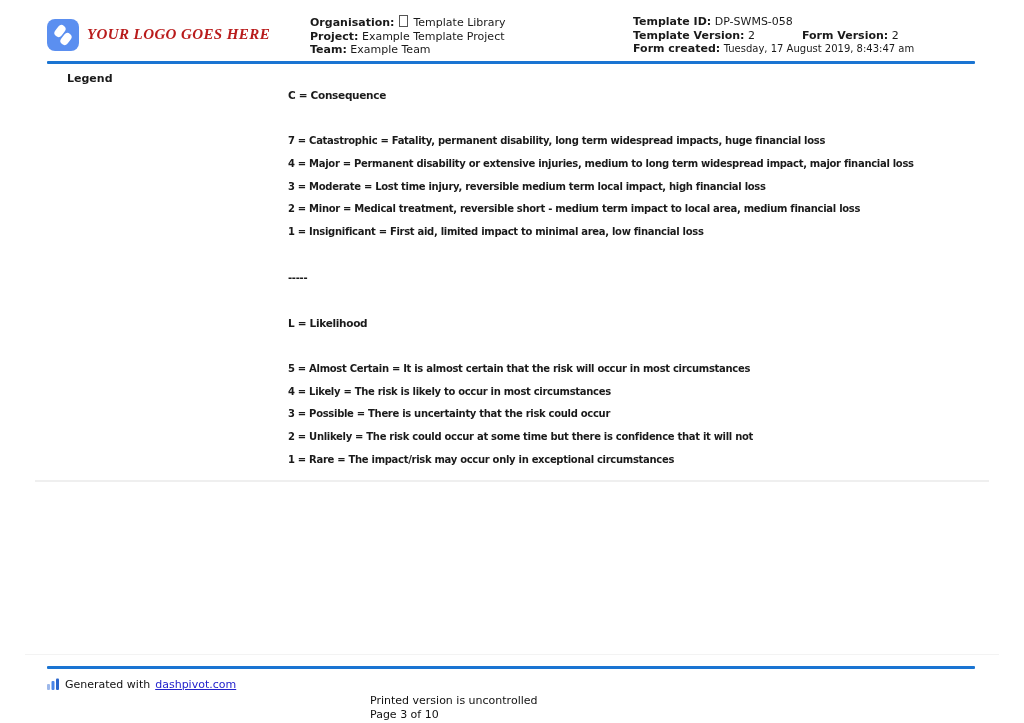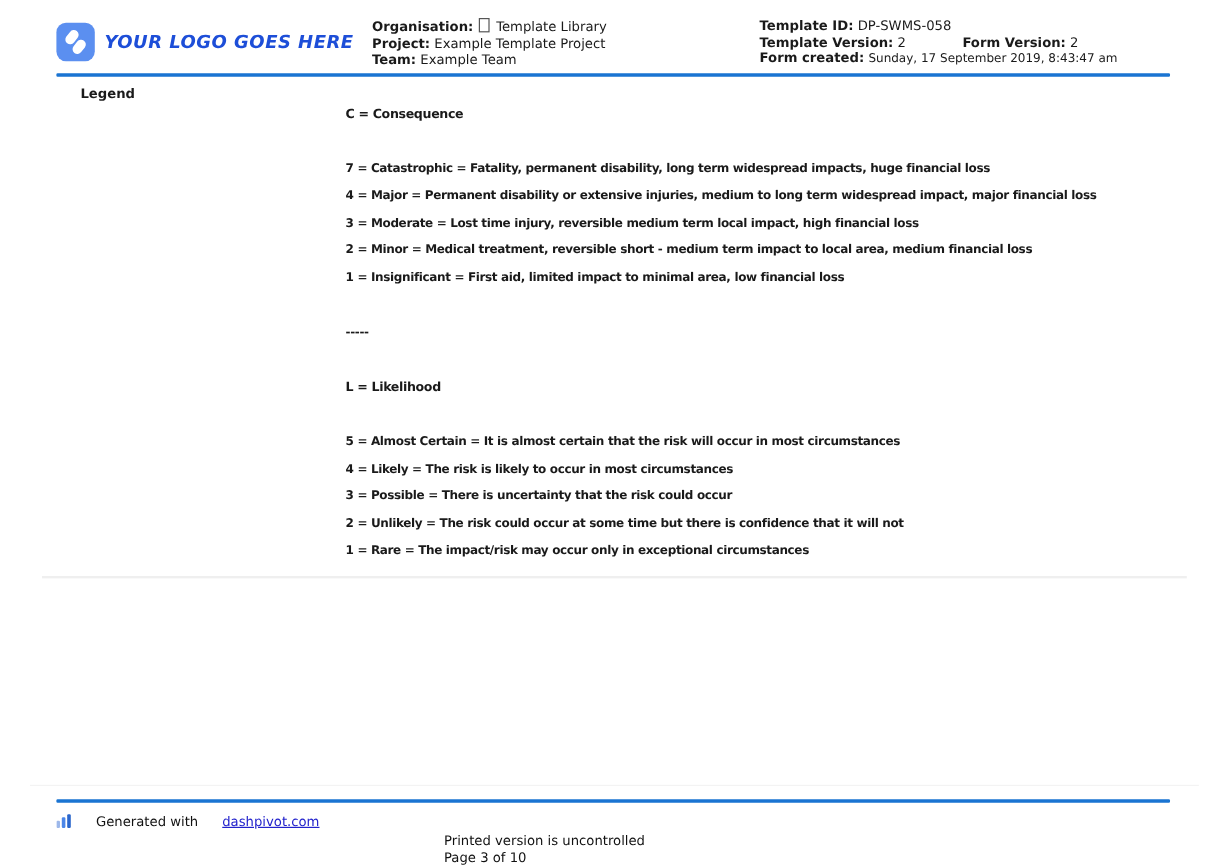--- a/index.html
+++ b/index.html
@@ -6,39 +6,39 @@
   body{
     width:1024px;height:723px;background:#ffffff;
     font-family:"DejaVu Sans","Liberation Sans",sans-serif;
     color:#1a1a1a;position:relative;overflow:hidden;
   }
   .abs{position:absolute;}
   .b{font-weight:bold;margin-left:22px;}
   
   .logo-icon{left:47px;top:19px;width:32px;height:32px;border-radius:8px;background:#5b8ff0;}
   .logo-text{left:87px;top:26px;font-size:15px;font-weight:bold;font-style:italic;
-             color:#1d4ed8;letter-spacing:.4px;white-space:nowrap;}
+             color:#b91c1c;letter-spacing:.4px;white-space:nowrap;font-family:Liberation Serif, serif;}
   .hdr-block{font-size:11px;line-height:13.5px;white-space:nowrap;}
   .hdr-left{left:288px;top:15px;}
   .hdr-right{left:611px;top:15px;}
   .hdr-small{font-size:10px;}
   .glyph-box{display:inline-block;width:7px;height:10px;border:1px solid #555;
              vertical-align:-1px;margin:0 2px 0 1px;}
   .gap18{display:inline-block;width:18px;}
   .hrule{left:47px;top:61px;width:928px;height:3px;background:#1a74d2;border-radius:1px;}
   
   .legend-label{left:47px;top:72px;font-size:11px;font-weight:bold;margin-left:20px;}
   .lg{left:288px;font-size:10px;font-weight:bold;letter-spacing:-.3px;white-space:nowrap;}
   .lg-title{font-size:10.5px;}
   
   .gray-div{left:35px;top:480px;width:954px;height:2px;background:#efefef;}
   .faint-rule{left:25px;top:654px;width:974px;height:1px;background:#f3f3f3;}
   .frule{left:47px;top:666px;width:928px;height:3px;background:#1a74d2;border-radius:1px;}
   .ft{font-size:11px;line-height:13.5px;white-space:nowrap;color:#111;}
-  .ft-left{left:47px;top:678px;display:flex;align-items:center;gap:20px;}
+  .ft-left{left:47px;top:678px;display:flex;align-items:center;gap:5px;}
   .ft-center{left:370px;top:677px;margin-top:17px;}
   .ft-right{left:690px;top:677px;}
   .ft a, .ft-link{color:#2222cc;text-decoration:underline;cursor:pointer;}
   .baricon{display:inline-block;width:13px;height:13px;}
 </style>
 </head>
 <body>
 
 <div class="abs logo-icon">
   <svg width="32" height="32" viewBox="0 0 32 32">
@@ -71,21 +71,21 @@
   </div>
   <div>
     <span class="b">Template Version:</span>
     <span>2</span>
     <span class="gap18"></span>
     <span class="b">Form Version:</span>
     <span>2</span>
   </div>
   <div>
     <span class="b">Form created:</span>
-    <span class="hdr-small">Sunday, 17 September 2019, 8:43:47 am</span>
+    <span class="hdr-small">Tuesday, 17 August 2019, 8:43:47 am</span>
   </div>
 </div>
 
 <div class="abs hrule"></div>
 
 <div class="abs legend-label">Legend</div>
 
 <div class="abs lg lg-title" style="top:89px">C = Consequence</div>
 <div class="abs lg" style="top:135px">7 = Catastrophic = Fatality, permanent disability, long term widespread impacts, huge financial loss</div>
 <div class="abs lg" style="top:158px">4 = Major = Permanent disability or extensive injuries, medium to long term widespread impact, major financial loss</div>

